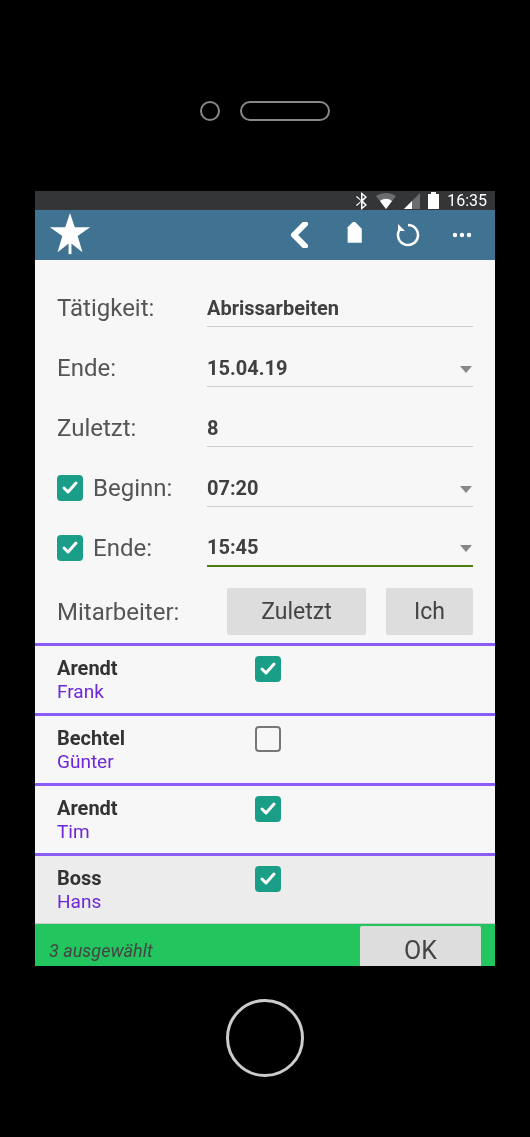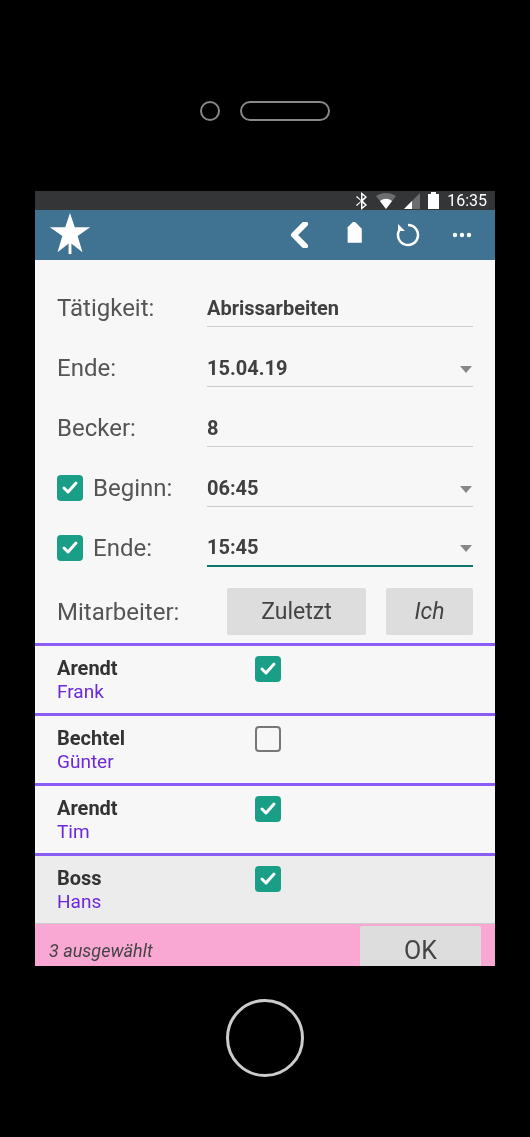--- a/index.html
+++ b/index.html
@@ -110,42 +110,42 @@
   }
   .field-value {
     font-size: 20px;
     color: #404040;
     padding: 6px 0;
     border-bottom: 1px solid #ccc;
     display: flex;
     align-items: flex-end;
     font-weight: bold;
   }
-  .field-value.active { border-bottom: 2px solid #0f766e; gap: 21px; }
+  .field-value.active { border-bottom: 2px solid #4d7c0f; gap: 21px; }
   .field-value .chev {
     margin-left: auto;
     color: #888;
   }
   .btn-row {
     display: flex;
     align-items: center;
     gap: 20px;
     padding-top: 10px;
   }
   .btn-row .label-col { width: 150px; }
   .grey-btn {
     background: #ddd;
     color: #444;
     font-size: 23px;
     padding: 10px 0;
     text-align: center;
     border-radius: 2px;
   }
   .grey-btn.wide { flex: 1.6; }
-  .grey-btn.narrow { flex: 1; font-style: italic; }
+  .grey-btn.narrow { flex: 1; }
   .teal-checkbox {
     width: 26px; height: 26px;
     border-radius: 4px;
     display: flex;
     align-items: center;
     justify-content: center;
     flex-shrink: 0;
   }
   .teal-checkbox.checked { background: #1a9e87; }
   .teal-checkbox.unchecked {
@@ -161,21 +161,21 @@
     border-top: 3px solid #8b5cf6;
   }
   .emp-row.alt { background: #ececec; }
   .emp-names { width: 198px; }
   .emp-last { font-weight: bold; font-size: 20px; color: #333; }
   .emp-first { font-size: 19px; color: #6d28d9; }
   .emp-cb-col { display:flex; align-items:center; }
   .footer-bar {
     margin-top: auto;
     height: 54px;
-    background: #f9a8d4;
+    background: #22c55e;
     border-top: 1px solid #ccc;
     display: flex;
     align-items: center;
     padding: 0 14px;
     gap: 12px;
   }
   .footer-status {
     flex: 1;
     font-style: italic;
     color: #444;
@@ -280,40 +280,40 @@
               <span class="chev">
                 <svg width="14" height="10" viewBox="0 0 14 10">
                     <path d="M1 1 L7 8 L13 1 Z" fill="#888"></path>
                   </svg>
               </span>
             </div>
           </div>
         </div>
 
         <div class="form-row">
-          <div class="label-col">Becker:</div>
+          <div class="label-col">Zuletzt:</div>
           <div class="field-col">
             <div class="field-value">
               <span>8</span>
             </div>
           </div>
         </div>
 
         <div class="form-row">
           <div class="label-col cb">
             <div class="teal-checkbox checked">
               <svg width="18" height="18" viewBox="0 0 18 18">
                   <path d="M3 9 L7 13 L15 4" stroke="#fff" stroke-width="3" fill="none" stroke-linecap="round" stroke-linejoin="round"></path>
                 </svg>
             </div>
             <span>Beginn:</span>
           </div>
           <div class="field-col">
             <div class="field-value">
-              <span>06:45</span>
+              <span>07:20</span>
               <span class="chev">
                 <svg width="14" height="10" viewBox="0 0 14 10">
                     <path d="M1 1 L7 8 L13 1 Z" fill="#888"></path>
                   </svg>
               </span>
             </div>
           </div>
         </div>
 
         <div class="form-row">

